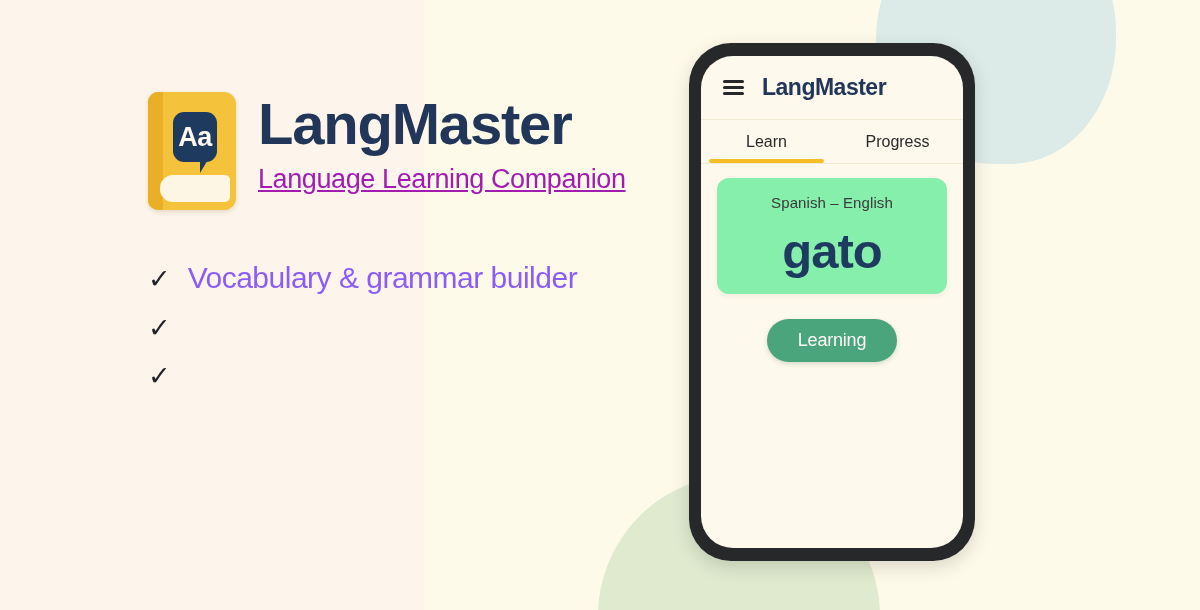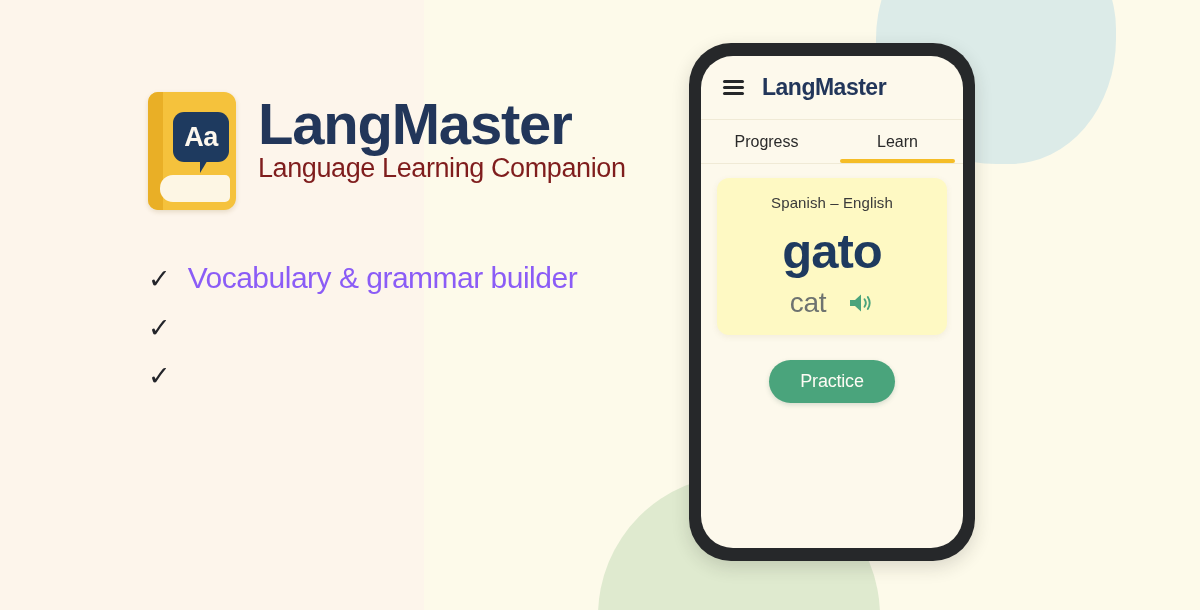--- a/index.html
+++ b/index.html
@@ -68,21 +68,21 @@
     background:#e9af26;
   }
   .logo-pages {
     position:absolute; left:12px; bottom:8px;
     width:70px; height:27px;
     background:#fdf6e4;
     border-radius:13px 5px 5px 13px;
   }
   .logo-bubble {
     position:absolute; left:25px; top:20px;
-    width:56px; height:50px;
+    width:44px; height:50px;
     background:#1e3a5f;
     border-radius:11px;
     display:flex; align-items:center; justify-content:center;
   }
   .logo-bubble-tail {
     position:absolute; left:52px; top:66px;
     width:0; height:0;
     border-left:9px solid #1e3a5f;
     border-right:6px solid transparent;
     border-bottom:15px solid transparent;
@@ -95,23 +95,25 @@
   }
 
   .brand-text { padding-top:2px; }
   .brand-title {
     font-size:58px; font-weight:bold;
     color:#22365a;
     letter-spacing:-1.2px;
     line-height:1.02;
   }
   .brand-tagline {
+    margin-top:11px;
     font-size:27px;
-    color:#7f1d1d;
+    color:#a21caf;
     letter-spacing:-.4px;
+    text-decoration:underline;
   }
 
   
   .features {
     margin-top:52px;
     list-style:none;
   }
   .feature-item {
     display:flex;
     align-items:baseline;
@@ -191,21 +193,21 @@
     content:"";
     position:absolute;
     left:8px; right:8px; bottom:0;
     height:4px;
     background:#f5bd27;
     border-radius:2px;
   }
 
   .card {
     margin:14px 16px 0 16px;
-    background:#fef9c3;
+    background:#86efac;
     border-radius:12px;
     box-shadow:0 2px 6px rgba(130,110,60,.09);
     padding:16px 10px 18px 10px;
     text-align:center;
     flex:0 0 auto;
   }
   .card-langpair {
     font-size:15px;
     color:#3a3a3a;
     letter-spacing:.1px;
@@ -298,39 +300,29 @@
       <div class="app-bar">
         <div class="hamburger">
           <span></span>
           <span></span>
           <span></span>
         </div>
         <div class="app-title">LangMaster</div>
       </div>
 
       <div class="tab-bar">
+        <div class="tab active">Learn</div>
         <div class="tab">Progress</div>
-        <div class="tab active">Learn</div>
       </div>
 
       <div class="card">
         <div class="card-langpair">Spanish – English</div>
         <div class="card-word">gato</div>
-        <div class="card-bottom-row">
-          <span class="card-translation">cat</span>
-          <span>
-            <svg class="speaker-icon" width="26" height="22" viewBox="0 0 26 22" aria-hidden="true">
-              <path d="M2 8 H7 L13 2.5 V19.5 L7 14 H2 Z" fill="#4aa47c"></path>
-              <path d="M16.5 7.2 Q19.2 11 16.5 14.8" stroke="#4aa47c" stroke-width="1.9" fill="none" stroke-linecap="round"></path>
-              <path d="M19.8 5 Q23.6 11 19.8 17" stroke="#4aa47c" stroke-width="1.9" fill="none" stroke-linecap="round"></path>
-            </svg>
-          </span>
-        </div>
       </div>
 
       <div class="practice-wrap">
-        <button class="practice-btn">Practice</button>
+        <button class="practice-btn">Learning</button>
       </div>
 
     </div>
   </div>
 
 </div>
 
 </body></html>

